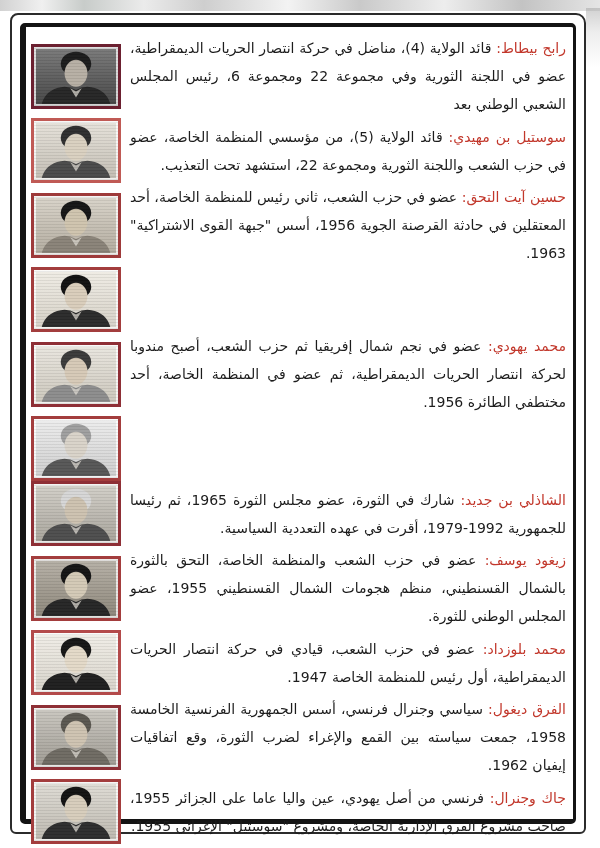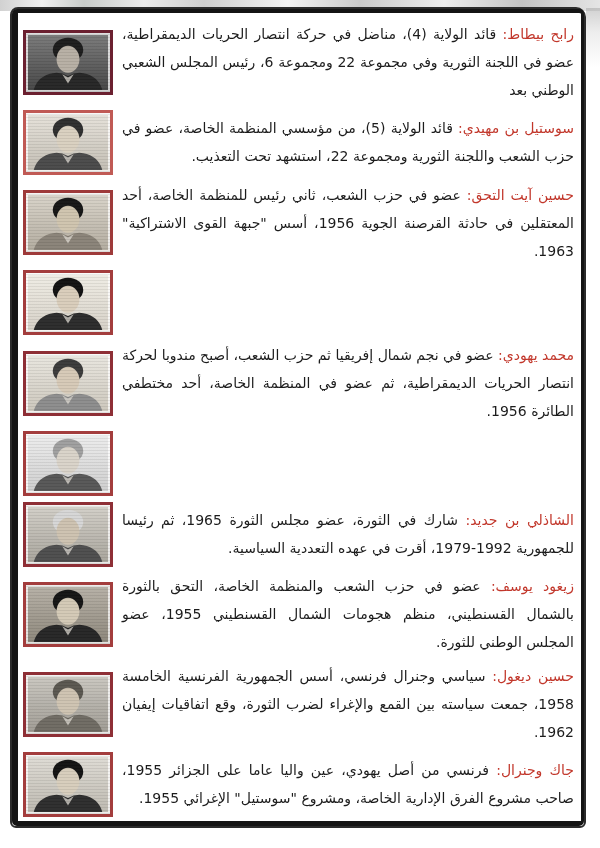--- a/index.html
+++ b/index.html
@@ -14,23 +14,23 @@
     background:linear-gradient(90deg,#c6c6c6,#ececec 7%,#babfbc 14%,#e6e6e6 24%,#c2c2c2 34%,#f0f0f0 48%,#bcbcbc 60%,#e9e9e9 74%,#b4b4b4 87%,#dedede 100%);
     opacity:.8;
   }
   .scan-smudge{
     position:absolute;top:8px;right:0;width:14px;height:60px;
     background:linear-gradient(180deg,#9a9a9a,#d7d7d7 40%,#ffffff);
     opacity:.45;
   }
   
   .frame{
-    position:absolute;left:10px;top:7px;width:576px;height:821px;
+    position:absolute;left:10px;top:13px;width:576px;height:821px;
     box-sizing:border-box;border:2px solid #2b2b2b;
-    border-radius:8px 10px 6px 6px;padding:0;background:#fff;
+    border-radius:8px 10px 6px 6px;padding:8px;background:#fff;
   }
   .frame-inner{
     box-sizing:border-box;width:100%;height:100%;
     border-style:solid;border-color:#141414;
     border-width:4px 3px 5px 6px;
     border-radius:5px;
     padding:7px 7px 4px 5px;
     display:flex;flex-direction:column;
   }
   .list{flex:1;display:flex;flex-direction:column;justify-content:space-between;}
@@ -154,31 +154,42 @@
       <svg class="bust" viewBox="0 0 84 59" preserveAspectRatio="none" aria-hidden="true">
         <ellipse cx="42" cy="16" rx="16" ry="13" fill="var(--hair)"></ellipse>
         <ellipse cx="42" cy="26" rx="12" ry="14.5" fill="var(--skin)"></ellipse>
         <path d="M6,59 Q10,44 26,41 Q34,39.5 42,44 Q50,39.5 58,41 Q74,44 78,59 Z" fill="var(--suit)"></path>
         <path d="M36,42 L42,52 L48,42 L42,45.5 Z" fill="#dcd8d0" opacity="0.75"></path>
       </svg>
     </div>
     <p class="desc"><span class="nm">زيغود يوسف:</span> <span>عضو في حزب الشعب والمنظمة الخاصة، التحق بالثورة بالشمال القسنطيني، منظم هجومات الشمال القسنطيني 1955، عضو المجلس الوطني للثورة.</span></p>
   </div>
 
+  <div class="row">
+    <div class="photo" style="--border: #b34a4a; --bg1: #f1eee7; --bg2: #d7d3ca; --skin: #e3d9c8; --hair: #161616; --suit: #1f1f1f;">
+      <svg class="bust" viewBox="0 0 84 59" preserveAspectRatio="none" aria-hidden="true">
+        <ellipse cx="42" cy="16" rx="16" ry="13" fill="var(--hair)"></ellipse>
+        <ellipse cx="42" cy="26" rx="12" ry="14.5" fill="var(--skin)"></ellipse>
+        <path d="M6,59 Q10,44 26,41 Q34,39.5 42,44 Q50,39.5 58,41 Q74,44 78,59 Z" fill="var(--suit)"></path>
+        <path d="M36,42 L42,52 L48,42 L42,45.5 Z" fill="#dcd8d0" opacity="0.75"></path>
+      </svg>
+    </div>
+    <p class="desc"><span class="nm">محمد بلوزداد:</span> <span>عضو في حزب الشعب، قيادي في حركة انتصار الحريات الديمقراطية، أول رئيس للمنظمة الخاصة 1947.</span></p>
+  </div>
 
   <div class="row">
     <div class="photo" style="--border: #8e2f36; --bg1: #cbc8c1; --bg2: #9e9a92; --skin: #cec3b1; --hair: #5a5750; --suit: #6f6b63;">
       <svg class="bust" viewBox="0 0 84 59" preserveAspectRatio="none" aria-hidden="true">
         <ellipse cx="42" cy="16" rx="16" ry="13" fill="var(--hair)"></ellipse>
         <ellipse cx="42" cy="26" rx="12" ry="14.5" fill="var(--skin)"></ellipse>
         <path d="M6,59 Q10,44 26,41 Q34,39.5 42,44 Q50,39.5 58,41 Q74,44 78,59 Z" fill="var(--suit)"></path>
         <path d="M36,42 L42,52 L48,42 L42,45.5 Z" fill="#dcd8d0" opacity="0.75"></path>
       </svg>
     </div>
-    <p class="desc"><span class="nm">حسين ديغول:</span> <span>سياسي وجنرال فرنسي، أسس الجمهورية الفرنسية الخامسة 1958، جمعت سياسته بين القمع والإغراء لضرب الثورة، وقع اتفاقيات إيفيان 1962.</span></p>
+    <p class="desc"><span class="nm">الفرق ديغول:</span> <span>سياسي وجنرال فرنسي، أسس الجمهورية الفرنسية الخامسة 1958، جمعت سياسته بين القمع والإغراء لضرب الثورة، وقع اتفاقيات إيفيان 1962.</span></p>
   </div>
 
   <div class="row">
     <div class="photo" style="--border: #a33d3d; --bg1: #dfdcd5; --bg2: #bcb8af; --skin: #d7cdbc; --hair: #121212; --suit: #2d2d2d;">
       <svg class="bust" viewBox="0 0 84 59" preserveAspectRatio="none" aria-hidden="true">
         <ellipse cx="42" cy="16" rx="16" ry="13" fill="var(--hair)"></ellipse>
         <ellipse cx="42" cy="26" rx="12" ry="14.5" fill="var(--skin)"></ellipse>
         <path d="M6,59 Q10,44 26,41 Q34,39.5 42,44 Q50,39.5 58,41 Q74,44 78,59 Z" fill="var(--suit)"></path>
         <path d="M36,42 L42,52 L48,42 L42,45.5 Z" fill="#dcd8d0" opacity="0.75"></path>
       </svg>

